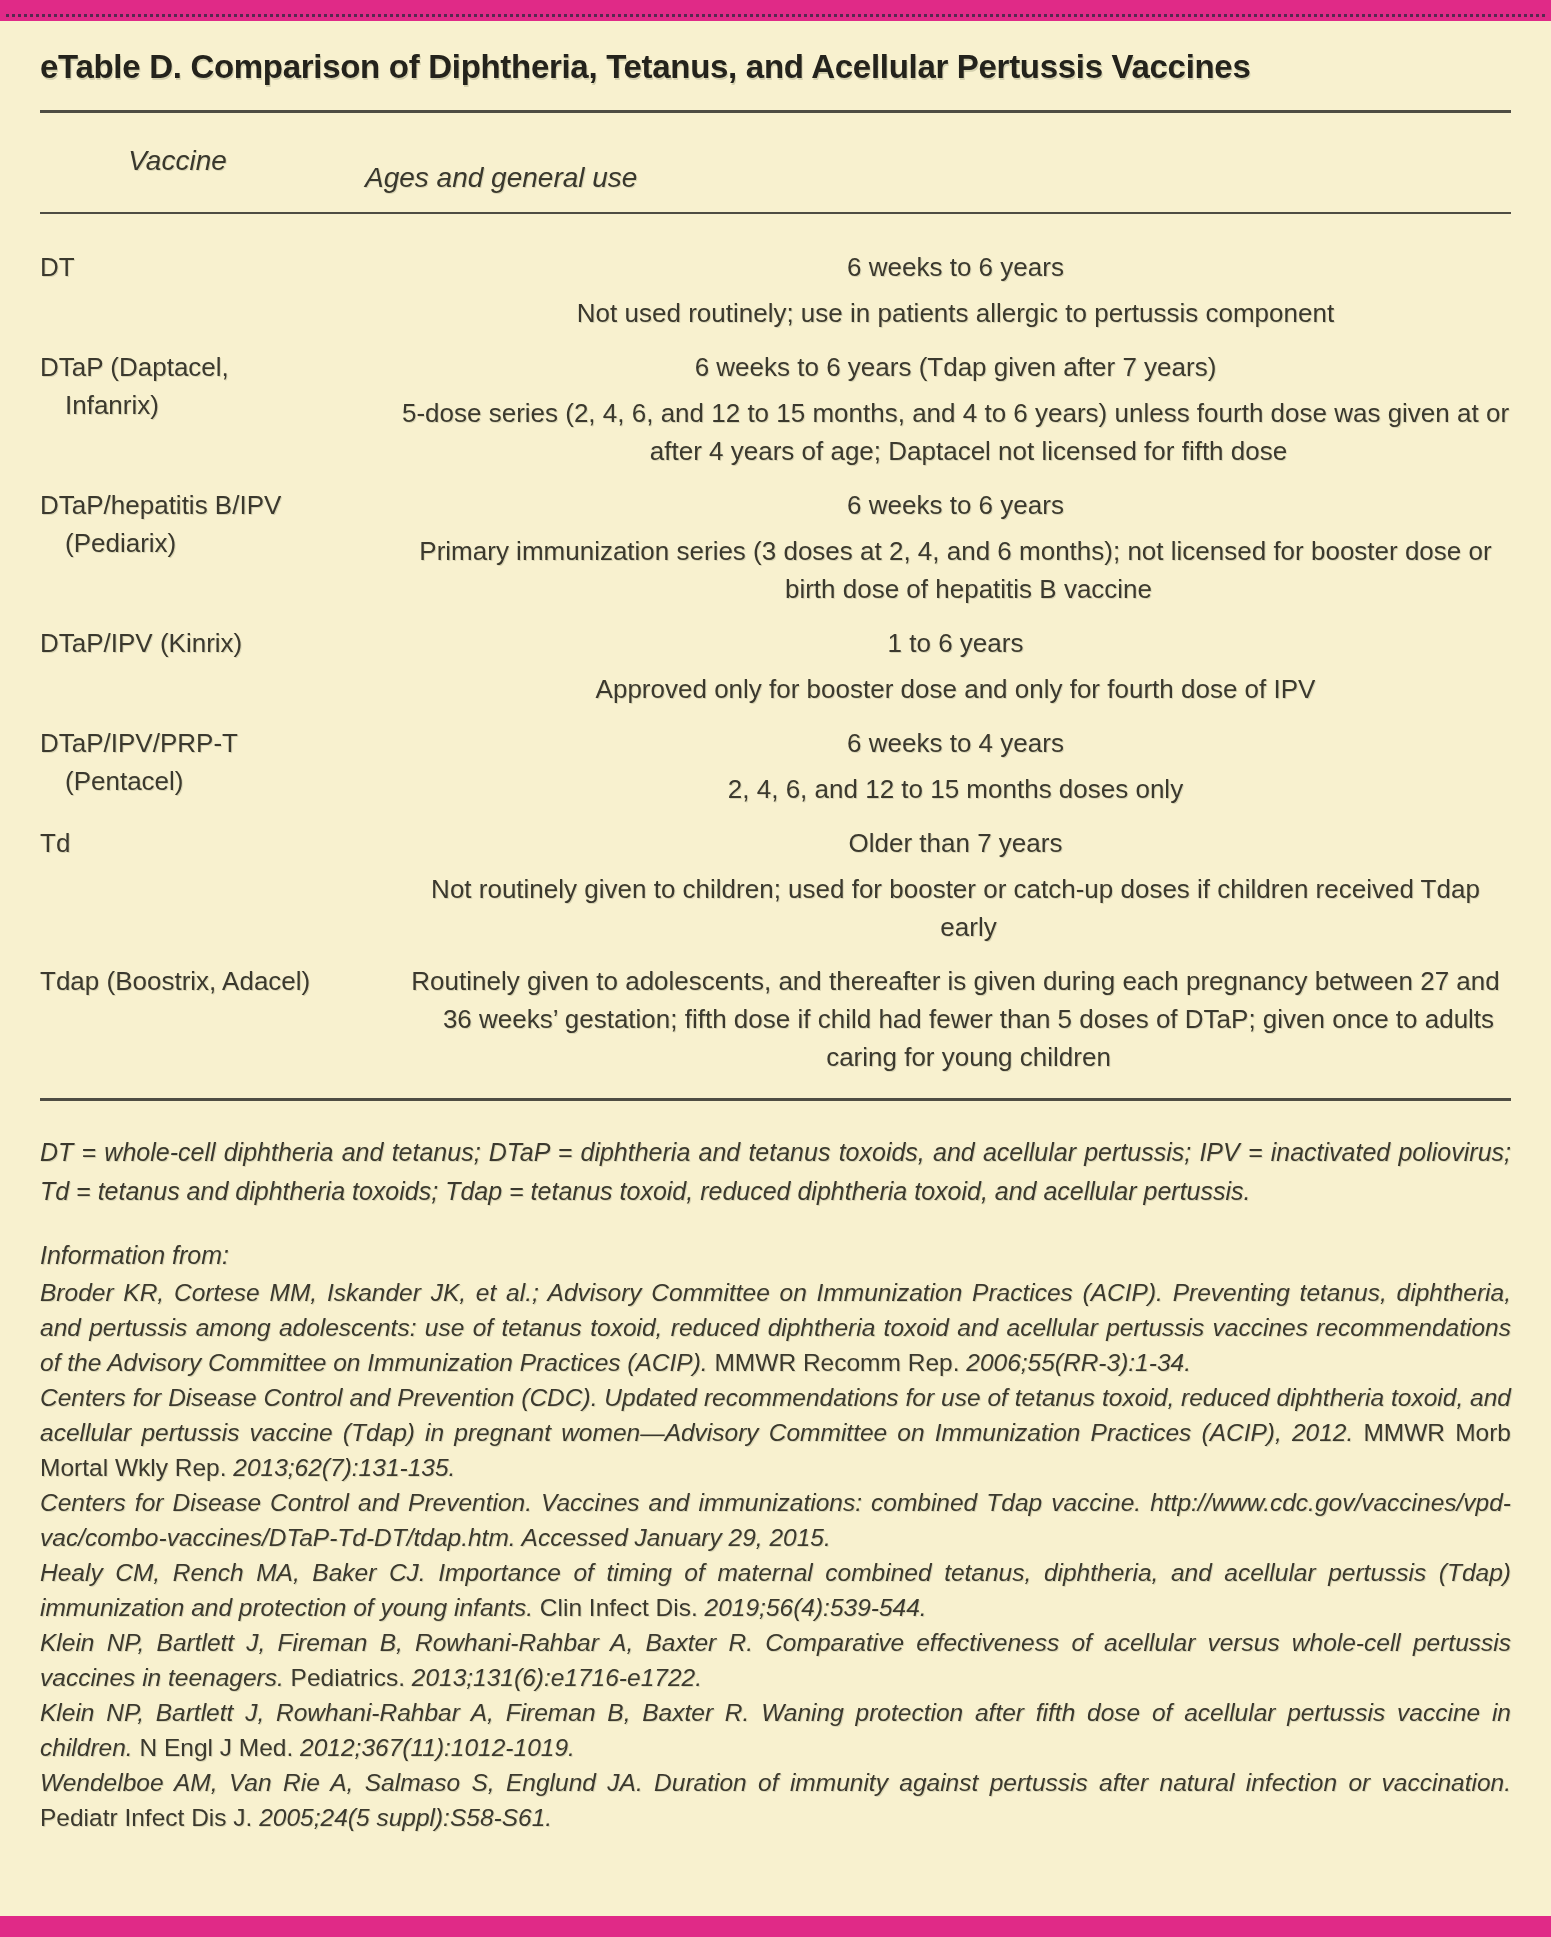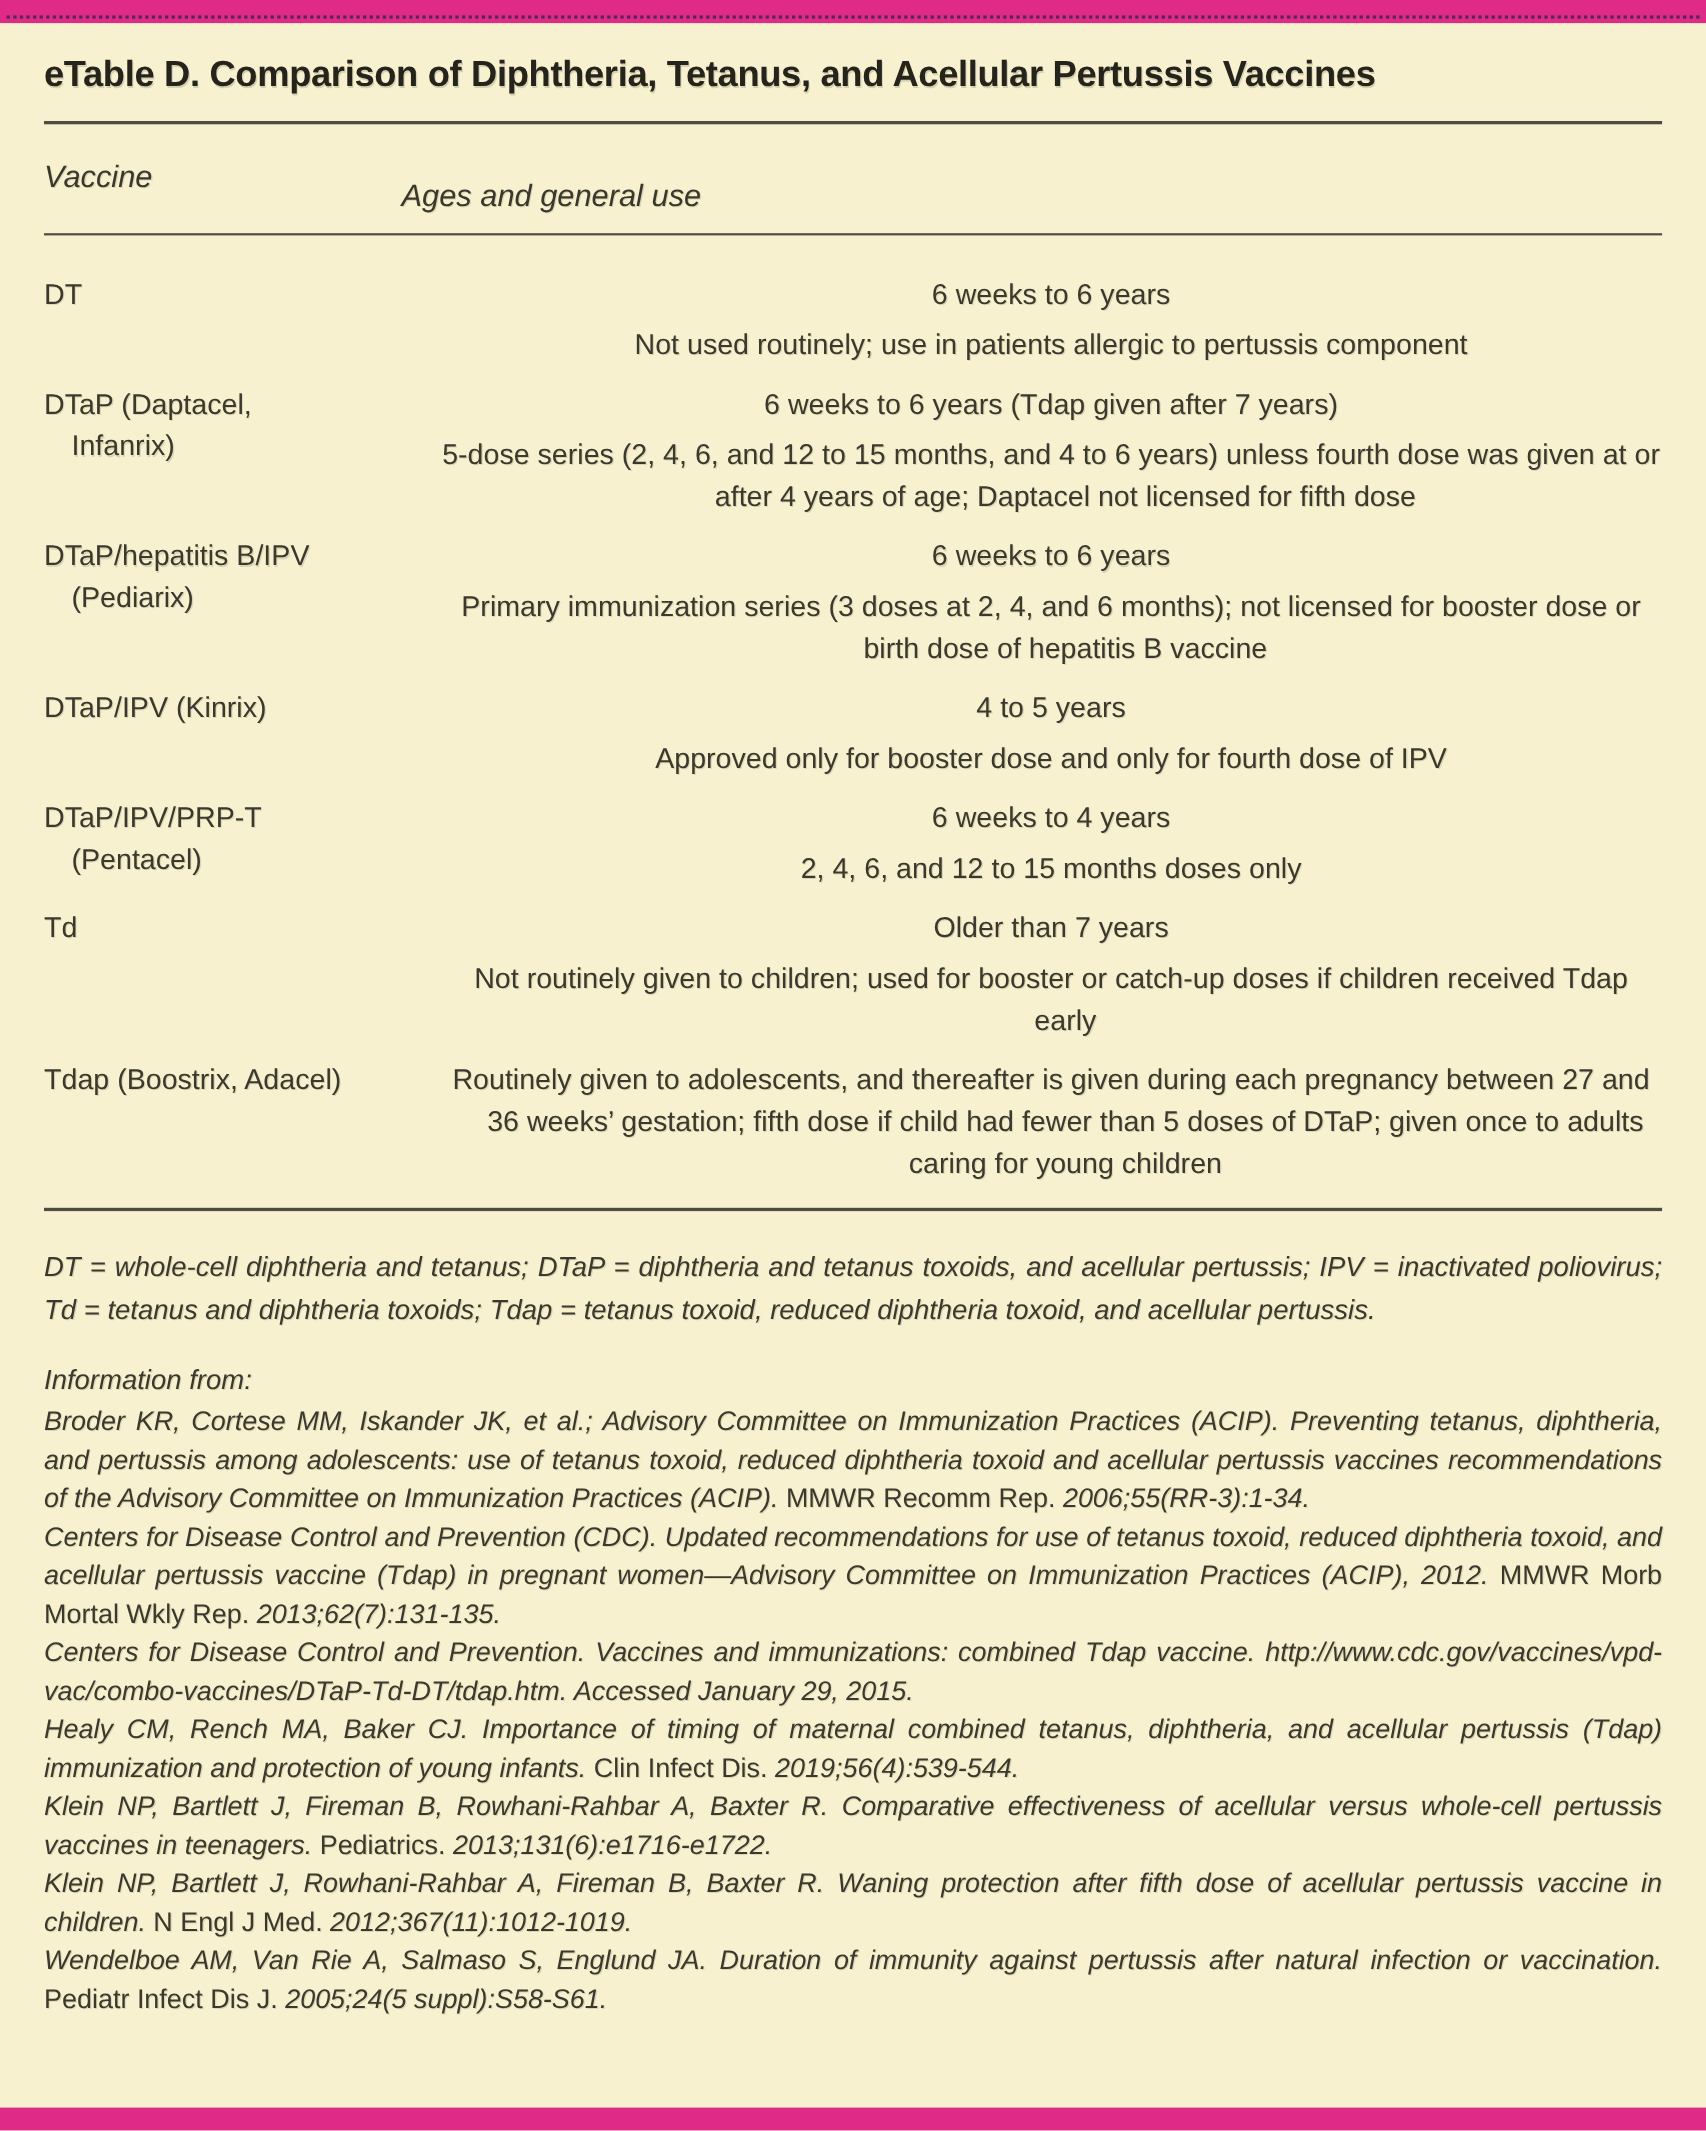--- a/index.html
+++ b/index.html
@@ -29,21 +29,21 @@
     text-shadow:1px 2px 0 rgba(150,148,115,.35);
   }
   .rule{border:0;margin:0;border-top:3px solid #4f4d43;}
   .rule.r1{margin-bottom:32px;}
   .rule.r2{border-top-width:2px;margin-bottom:34px;}
   .rule.r3{margin-top:14px;margin-bottom:32px;}
 
   .thead{display:flex;font-style:italic;font-size:28px;line-height:32px;
     color:#39382d;margin-bottom:18px;
     text-shadow:1px 1px 0 rgba(150,148,115,.3);}
-  .colv{flex:0 0 325px;box-sizing:border-box;padding-right:50px;}
+  .colv{flex:0 0 325px;box-sizing:border-box;padding-right:50px;text-align:center;}
   .cola{flex:1 1 auto;margin-top:17px;}
 
   .tbody{font-size:26px;line-height:38px;
     text-shadow:1px 1px 0 rgba(150,148,115,.3);}
   .trow{display:flex;margin-bottom:8px;gap:35px;}
   .cell-name{
     flex:0 0 325px;box-sizing:border-box;
     padding-right:50px;padding-left:25px;text-indent:-25px;
   }
   .cell-desc{flex:1 1 auto;min-width:0;text-align:center;}
@@ -104,21 +104,21 @@
         <div class="cell-name">DTaP/hepatitis B/IPV (Pediarix)</div>
         <div class="cell-desc">
           <p class="ages">6 weeks to 6 years</p>
           <p class="use">Primary immunization series (3 doses at 2, 4, and 6 months); not licensed for booster dose or birth dose of hepatitis B vaccine</p>
         </div>
       </div>
 
       <div class="trow">
         <div class="cell-name">DTaP/IPV (Kinrix)</div>
         <div class="cell-desc">
-          <p class="ages">4 to 5 years</p>
+          <p class="ages">1 to 6 years</p>
           <p class="use">Approved only for booster dose and only for fourth dose of IPV</p>
         </div>
       </div>
 
       <div class="trow">
         <div class="cell-name">DTaP/IPV/PRP-T (Pentacel)</div>
         <div class="cell-desc">
           <p class="ages">6 weeks to 4 years</p>
           <p class="use">2, 4, 6, and 12 to 15 months doses only</p>
         </div>

